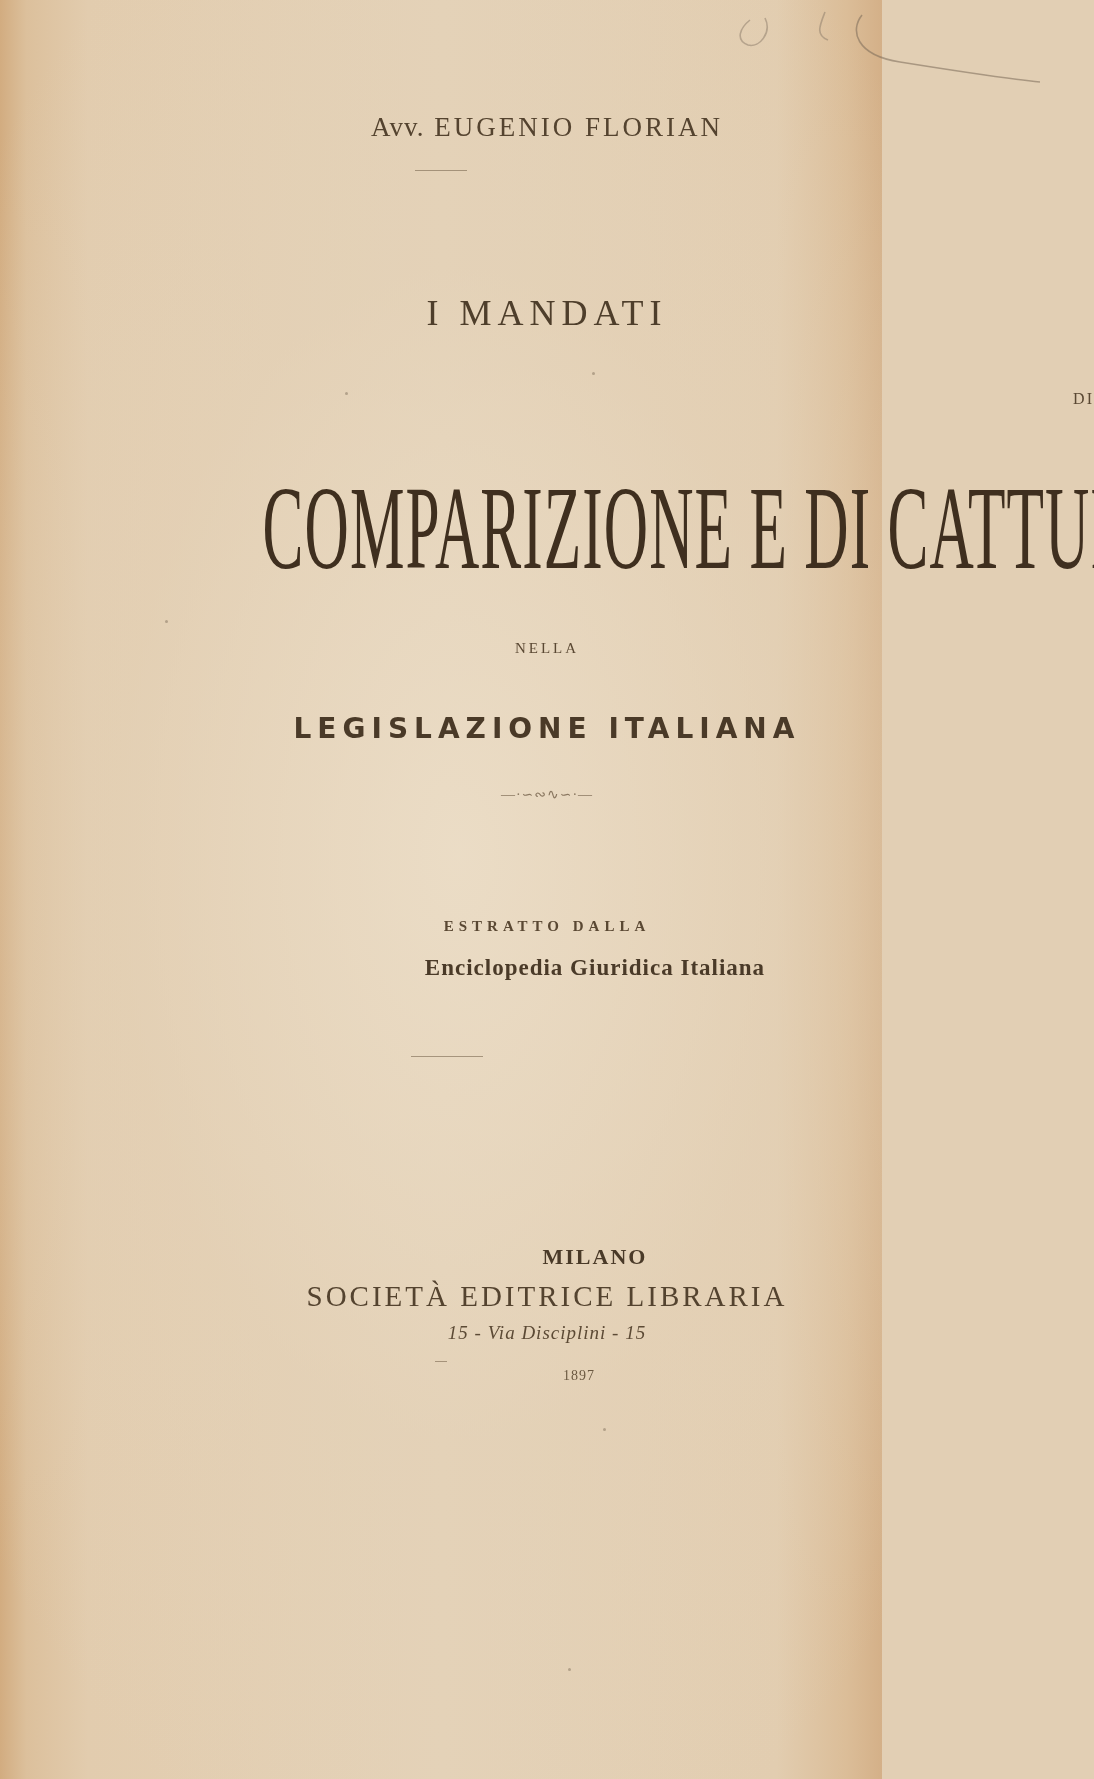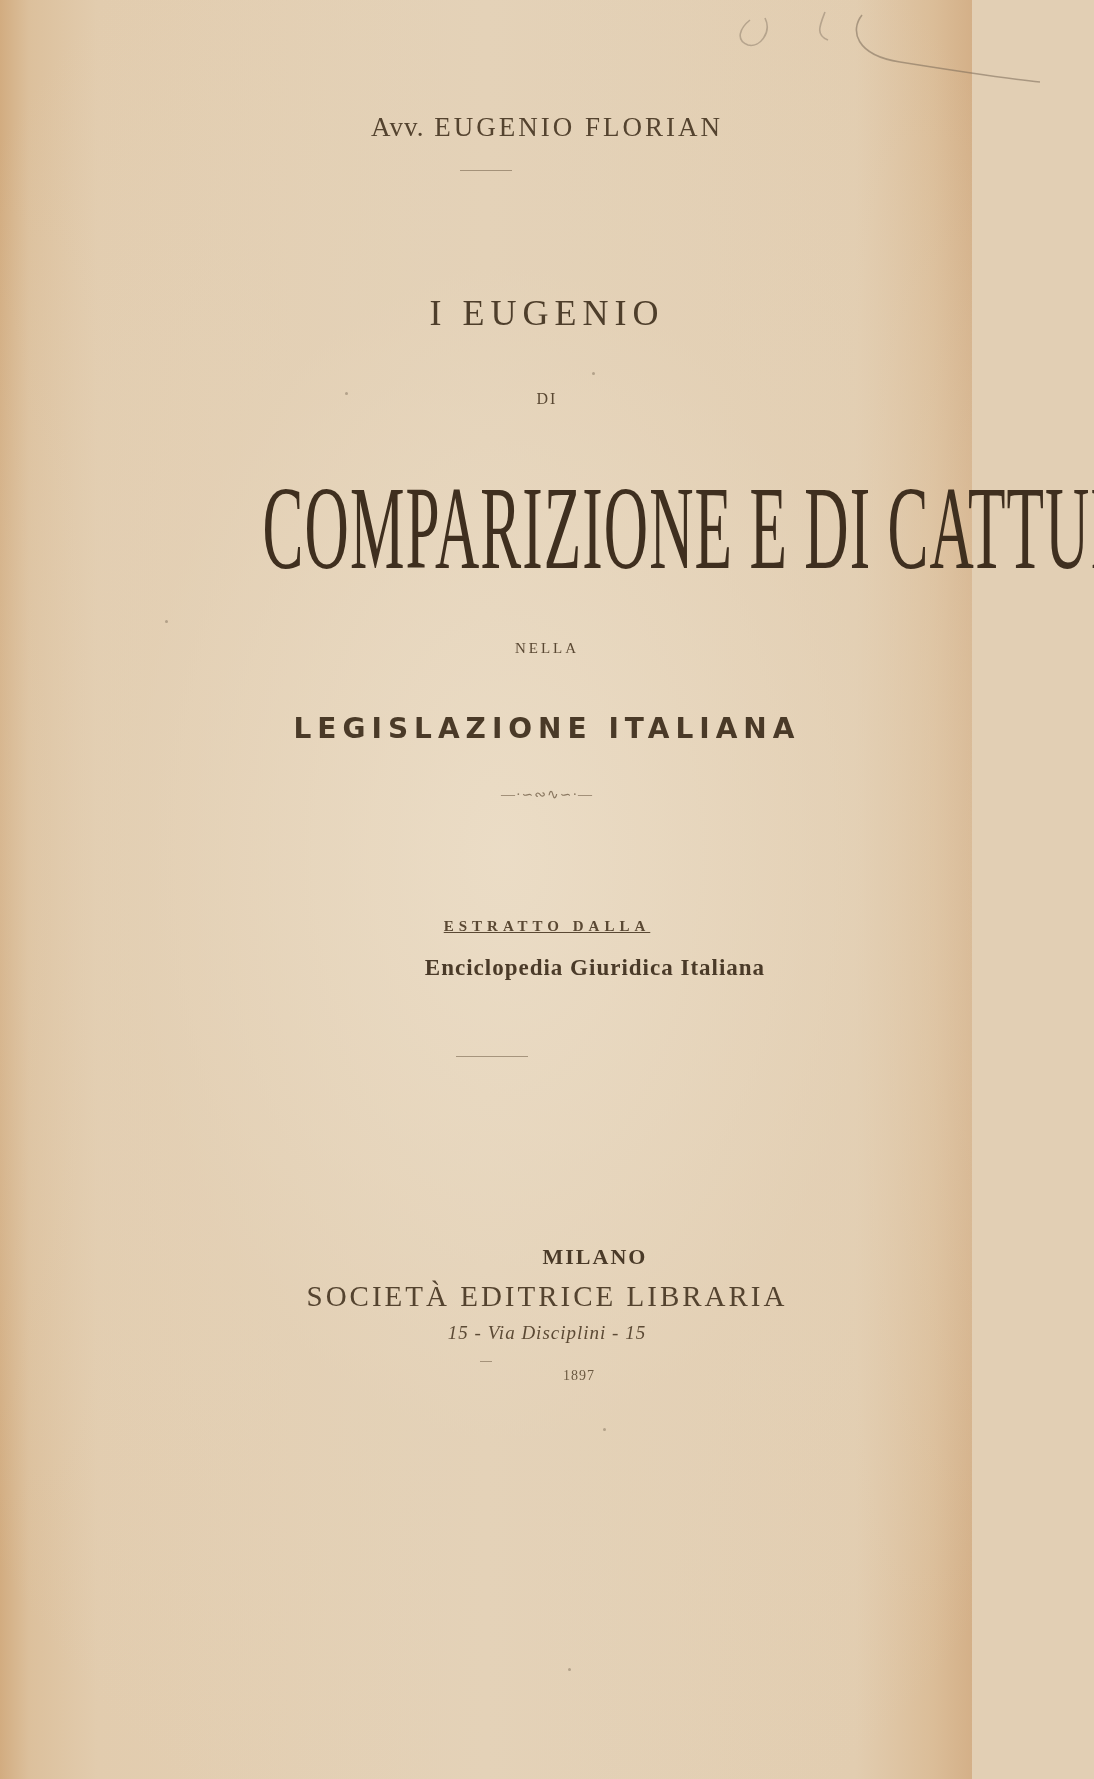--- a/index.html
+++ b/index.html
@@ -1,49 +1,49 @@
 <!DOCTYPE html>
 <html><head>
   <meta charset="utf-8">
   <style>
     html, body { margin: 0; padding: 0; }
     body {
       width: 1094px; height: 1779px; overflow: hidden;
       background: #e2cfb4;
     }
     .page {
-      position: relative; width: 972px; height: 1779px;
+      position: relative; width: 882px; height: 1779px;
       background:
         radial-gradient(ellipse 70% 60% at 52% 48%, rgba(236,222,200,0.85) 0%, rgba(228,210,184,0.5) 55%, rgba(214,180,140,0) 100%),
         linear-gradient(90deg, #d2ac80 0%, #dcc09c 3%, #e2ccae 10%, #e4d2b8 50%, #e2cdb0 88%, #dbbd98 96%, #d4b088 100%);
       color: #4a3a28;
       font-family: "Liberation Serif", "DejaVu Serif", serif;
     }
     .line {
       position: absolute; left: 0; width: 1094px; text-align: center; white-space: nowrap;
     }
     .author { top: 112px; font-size: 27px; letter-spacing: 3px; color: #54432f; }
     .author .prefix { letter-spacing: 1px; }
     .rule { position: absolute; left: 50%; height: 1px; background: #7a6850; opacity: 0.6; }
     .rule-1 { top: 170px; width: 52px; margin-left: -26px; }
     .mandati { top: 292px; font-size: 36px; letter-spacing: 6px; color: #4e3e2b; }
-    .di { top: 390px; font-size: 16px; letter-spacing: 2px; color: #5a4833; }
+    .di { top: 390px; font-size: 16px; letter-spacing: 2px; color: #5a4833; text-align: right; }
     .main-title {
       top: 470px; font-size: 118px; color: #3f2f1f; letter-spacing: 2px;
       transform: scaleX(0.52); transform-origin: 547px 0;
       font-family: "Liberation Serif", serif;
       line-height: 118px;
     }
     .nella { top: 640px; font-size: 15px; letter-spacing: 3px; color: #5a4833; }
     .legislazione {
       top: 712px; font-size: 28px; letter-spacing: 6px; color: #4a3a28;
       font-family: "DejaVu Sans", sans-serif; font-weight: bold;
     }
     .ornament { top: 786px; font-size: 14px; color: #8a7760; letter-spacing: 1px; }
-    .estratto { top: 918px; font-size: 15px; letter-spacing: 5px; color: #5a4833; font-weight: bold; text-decoration: underline; }
+    .estratto { top: 918px; font-size: 15px; letter-spacing: 5px; color: #5a4833; font-weight: bold; }
     .enciclopedia { top: 955px; font-size: 23px; color: #4a3a28; font-weight: bold; letter-spacing: 1px; padding-left: 48px; }
     .volume { top: 1002px; font-size: 22px; font-style: italic; color: #5c4a35; letter-spacing: 1px; }
     .volume sup { font-size: 11px; }
     .rule-2 { top: 1056px; width: 72px; margin-left: -30px; }
     .milano { top: 1244px; font-size: 22px; font-weight: bold; letter-spacing: 2px; color: #4a3a28; padding-left: 48px; }
     .societa { top: 1280px; font-size: 29px; letter-spacing: 3px; color: #54432f; }
     .address { top: 1322px; font-size: 19px; font-style: italic; letter-spacing: 1px; color: #5c4a35; text-align: center; }
     .rule-3 { top: 1361px; width: 12px; margin-left: -6px; }
     .year { top: 1368px; font-size: 14px; color: #6a5840; letter-spacing: 1px; padding-left: 32px; }
     .pencil {
@@ -61,21 +61,21 @@
     <path d="M225 12 C220 25, 215 35, 228 40" fill="none" stroke="#8a7a68" stroke-width="1.6" opacity="0.5"></path>
     <path d="M262 15 C250 30, 255 55, 300 62 C350 70, 400 78, 440 82" fill="none" stroke="#7a6a58" stroke-width="1.6" opacity="0.55"></path>
   </svg>
 
   <div class="line author">
     <span class="prefix">Avv.</span>
     <span>EUGENIO FLORIAN</span>
   </div>
   <div class="rule rule-1"></div>
 
-  <div class="line mandati">I EUGENIO</div>
+  <div class="line mandati">I MANDATI</div>
   <div class="line di">DI</div>
   <div class="line main-title">COMPARIZIONE E DI CATTURA</div>
   <div class="line legislazione">LEGISLAZIONE ITALIANA</div>
   <div class="line nella">NELLA</div>
   <div class="line ornament">—·∽∾∿∽·—</div>
 
   <div class="line estratto">ESTRATTO DALLA</div>
   <div class="line enciclopedia">Enciclopedia Giuridica Italiana</div>
   <div class="rule rule-2"></div>
 

